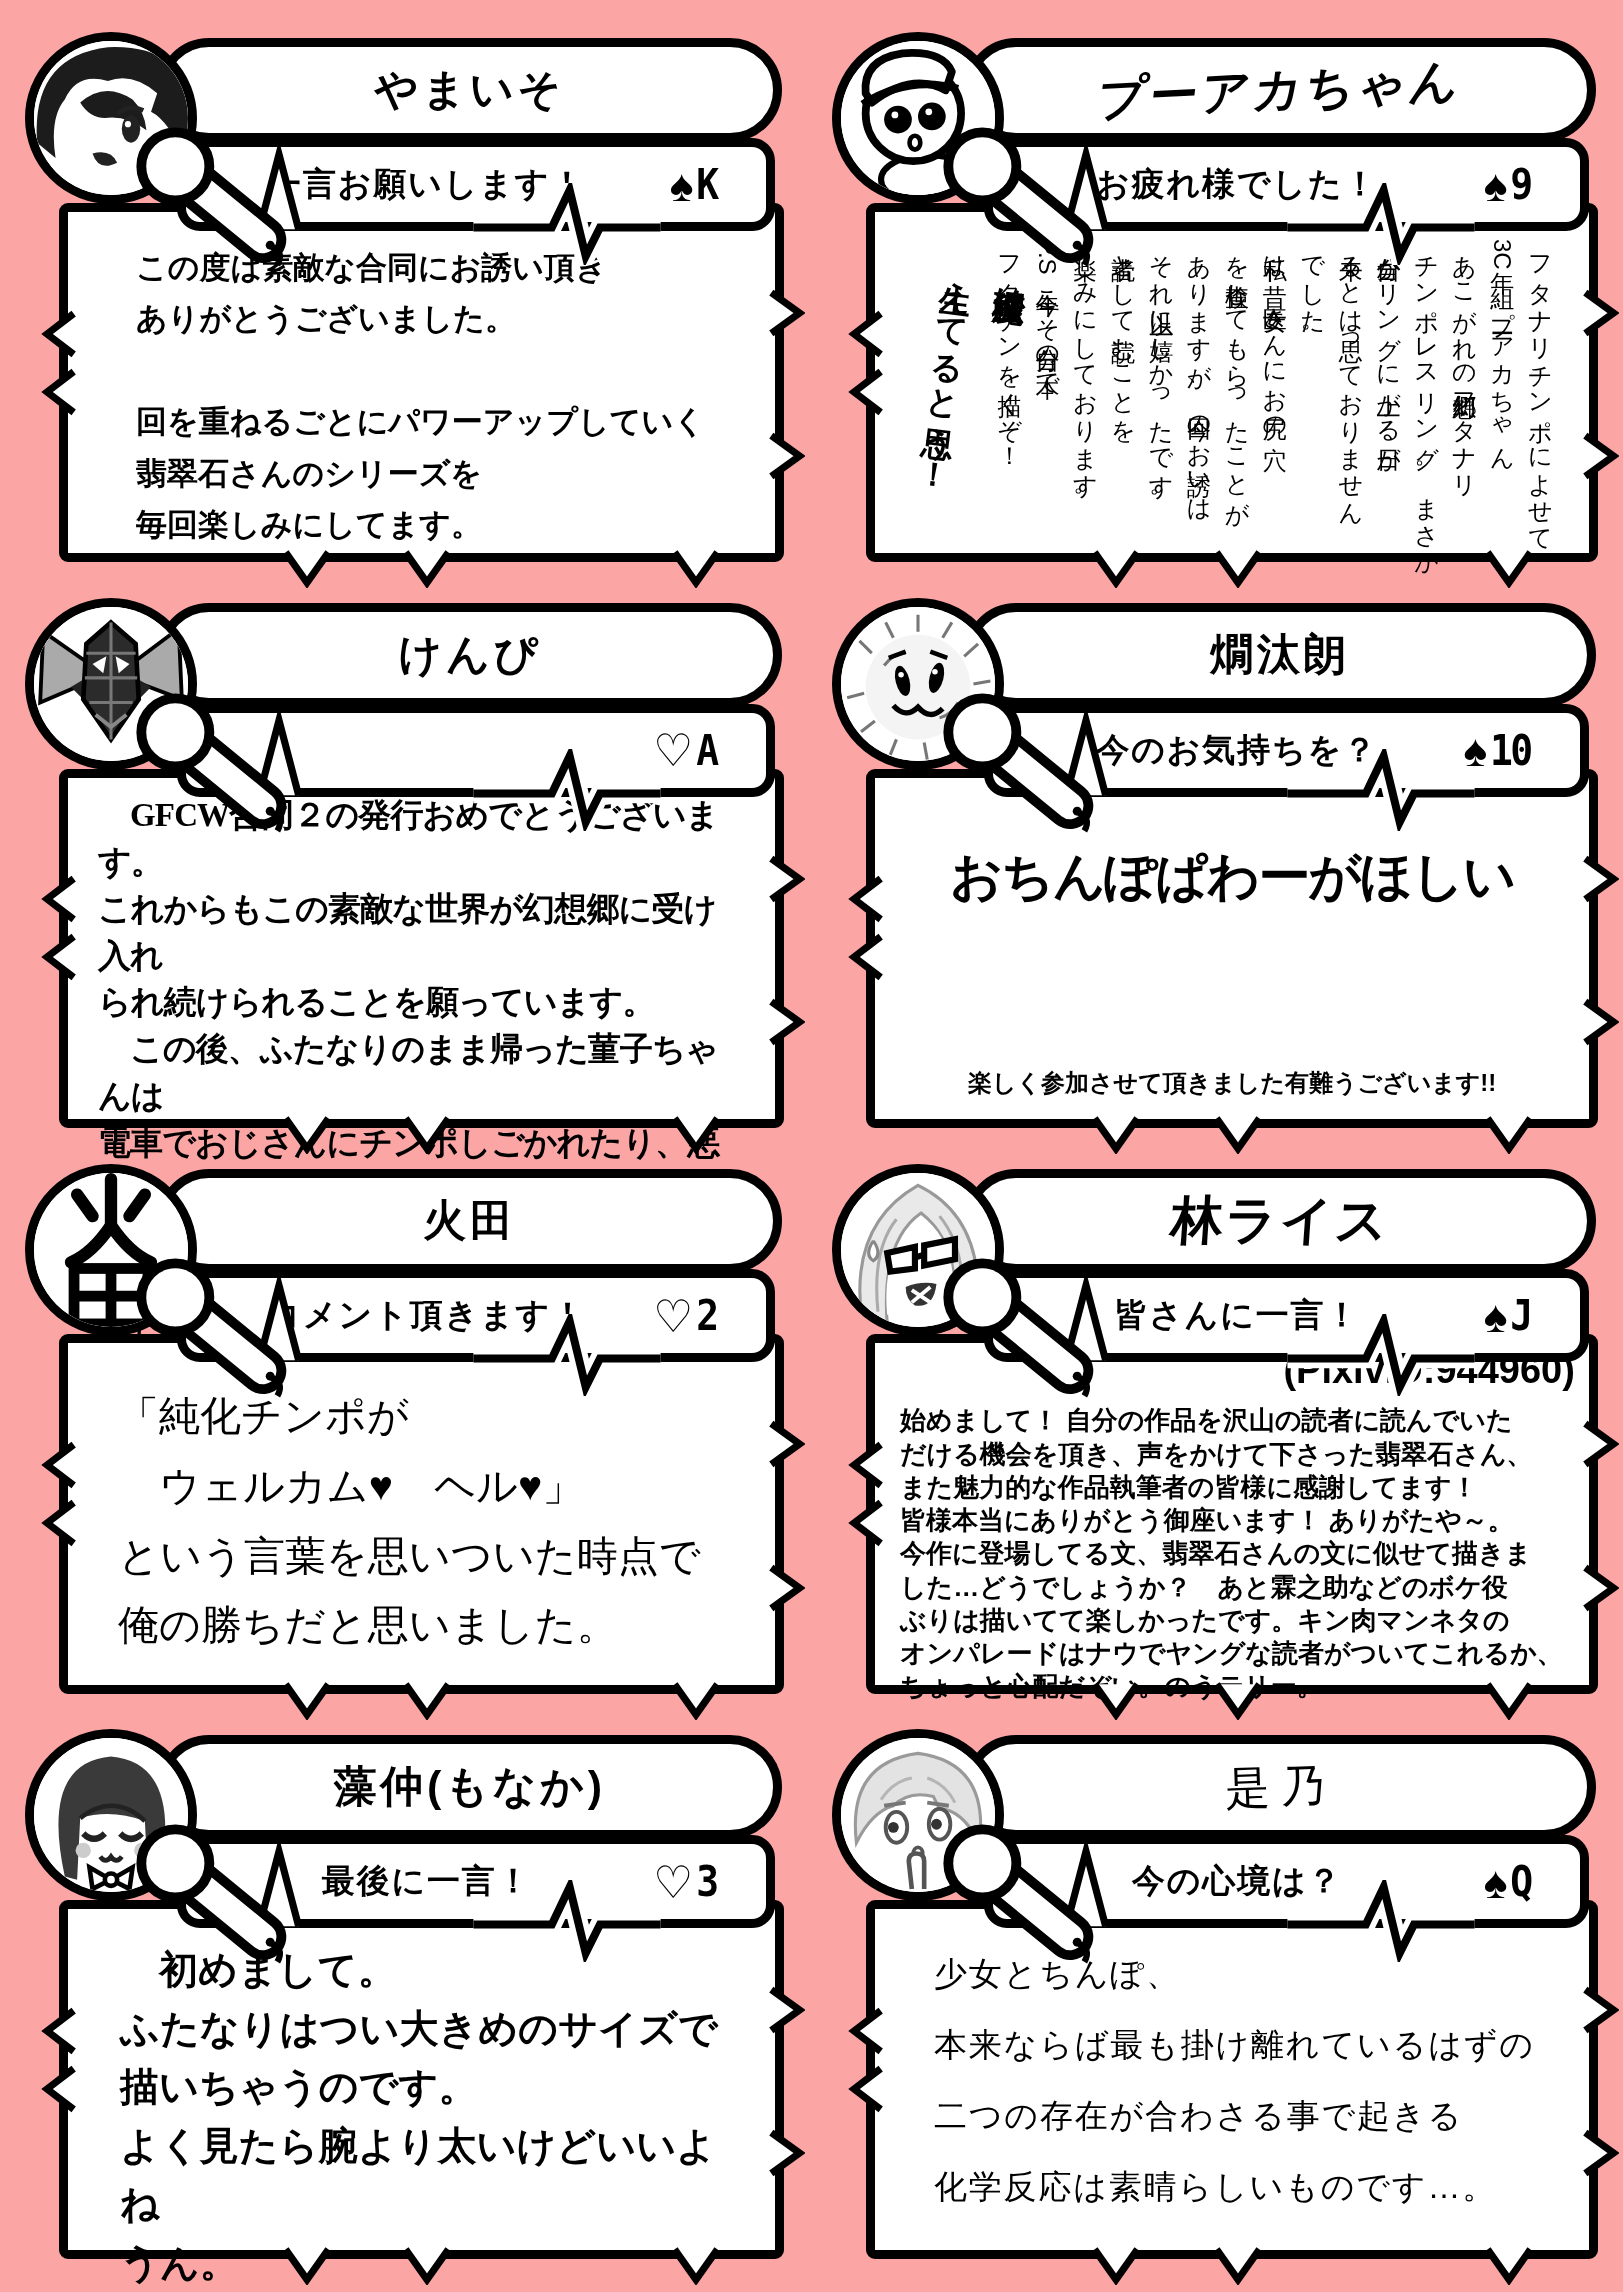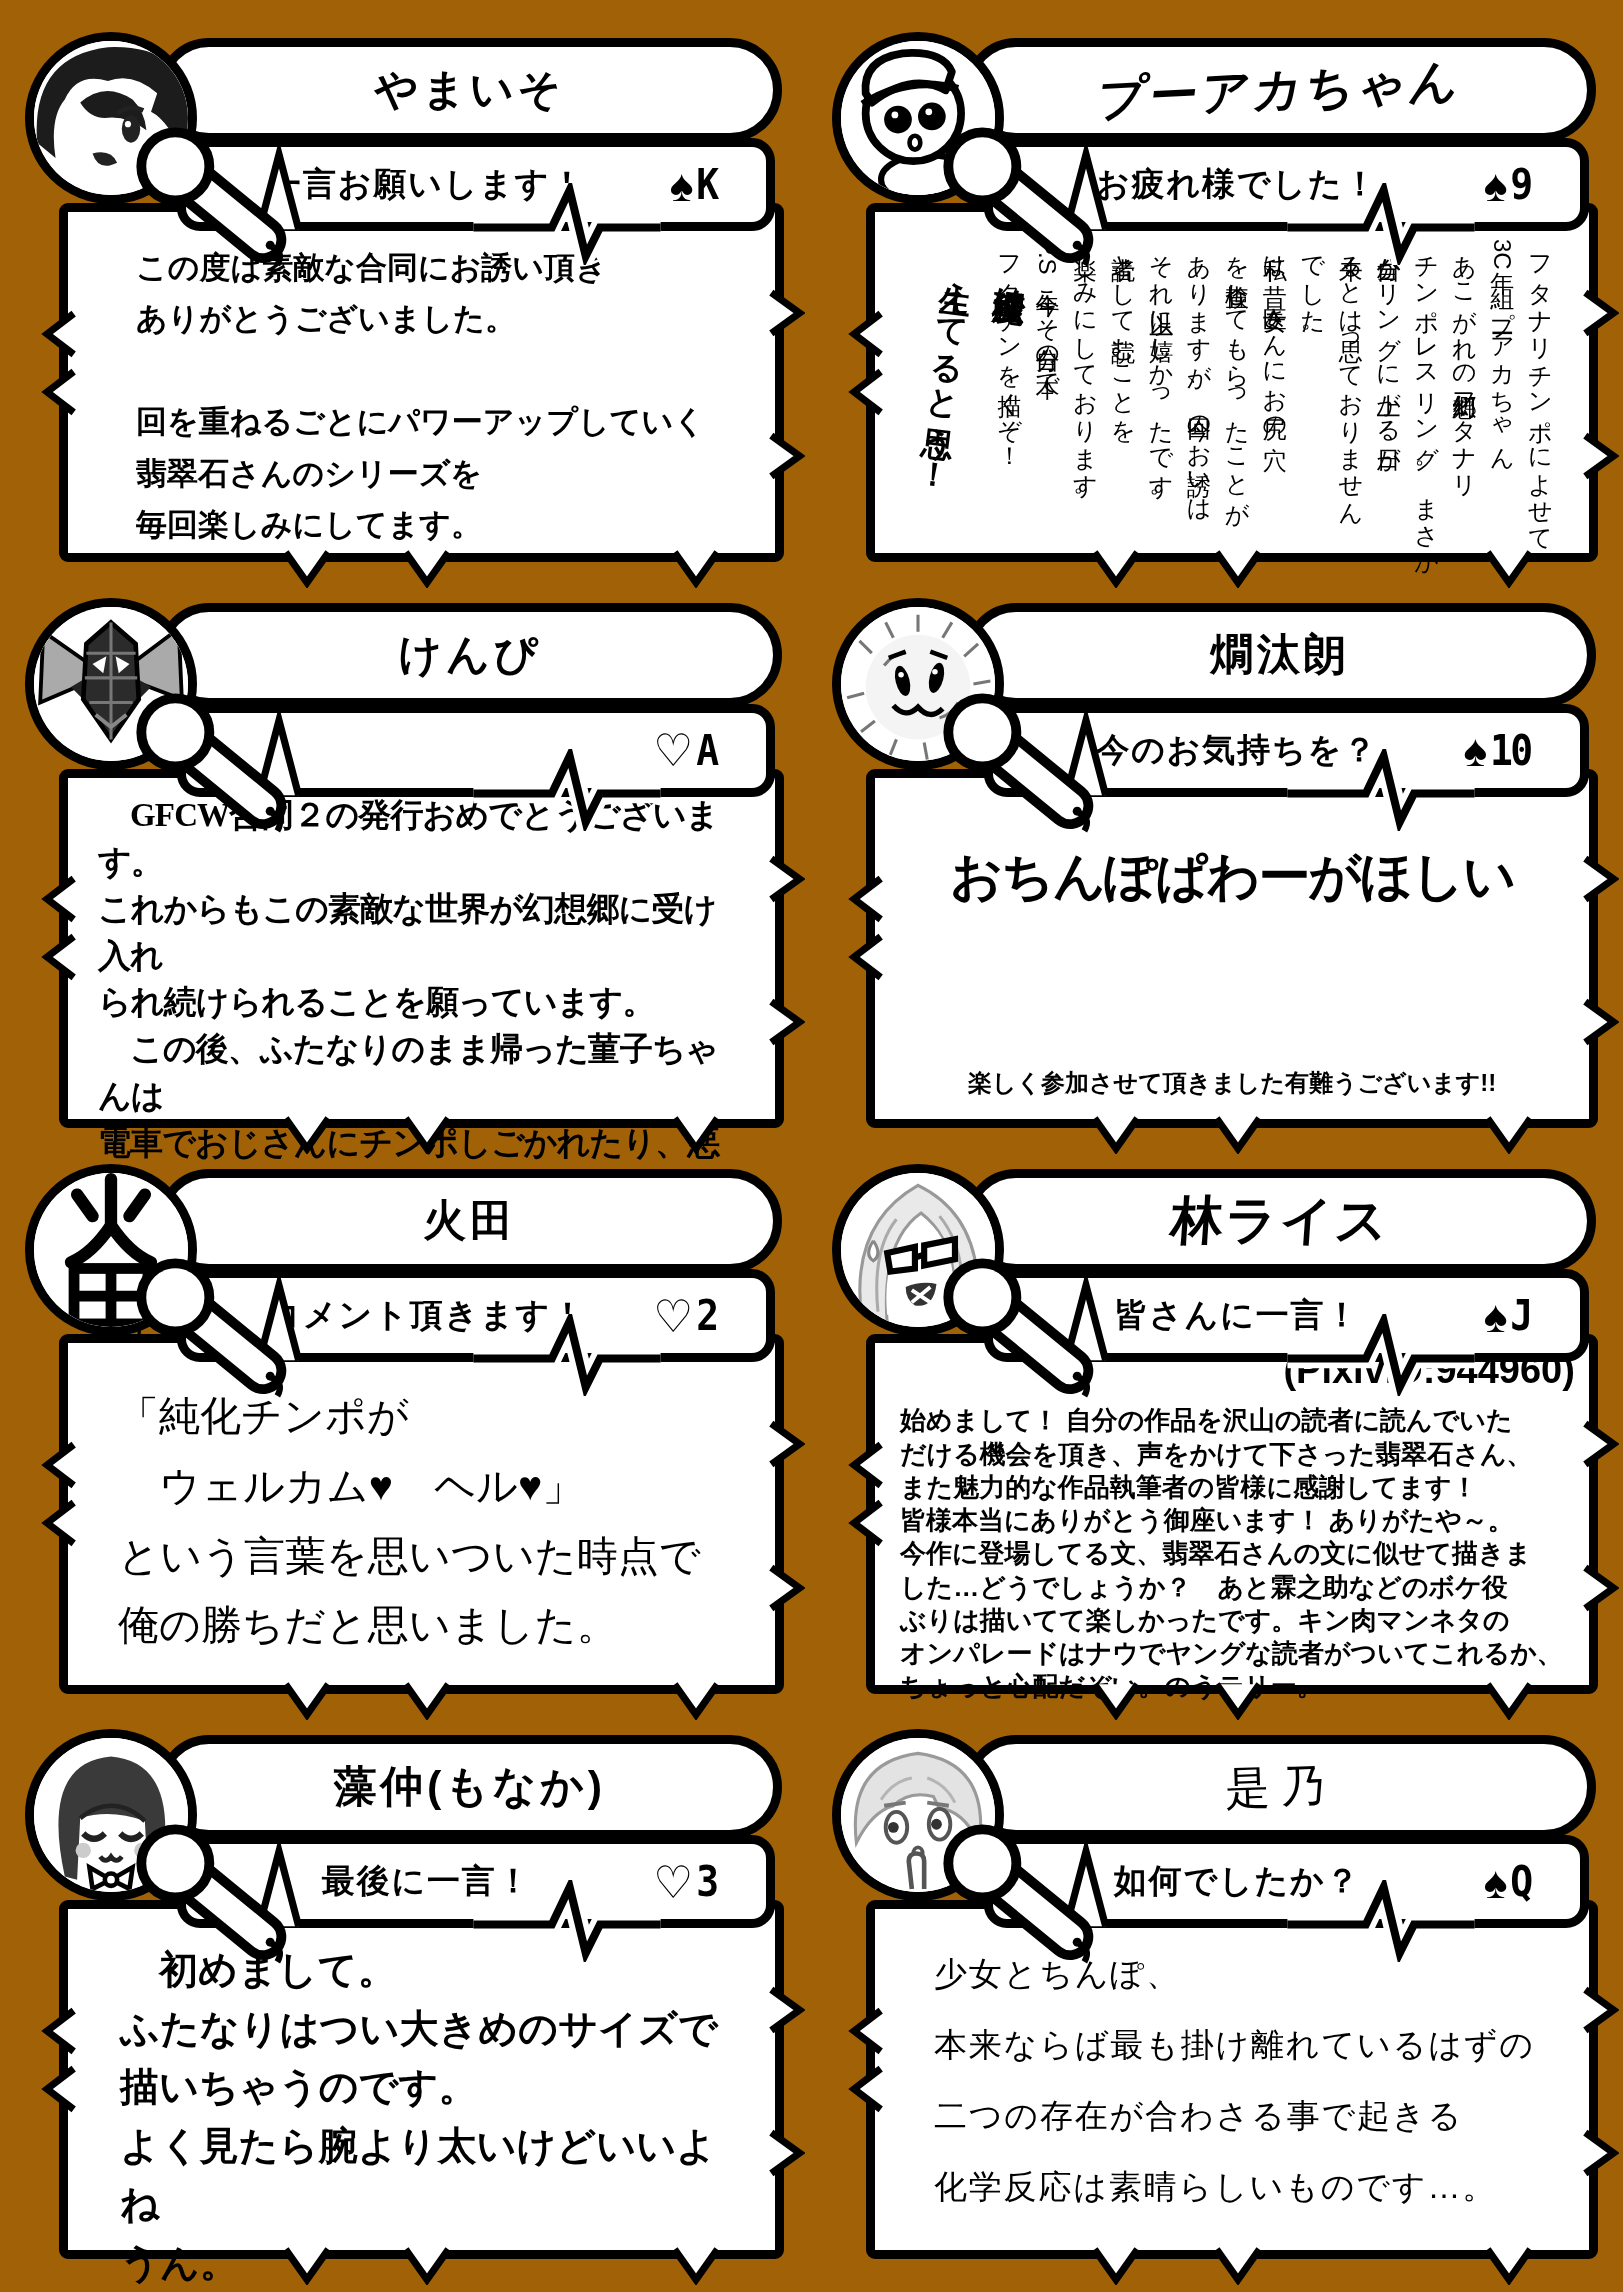--- a/index.html
+++ b/index.html
@@ -1,21 +1,21 @@
 <!DOCTYPE html>
 <html style="font-size:14.3px"><head>
 <meta charset="utf-8">
 <style>
   html,body{margin:0;padding:0;background:#fff;}
   body{width:1624px;height:2293px;overflow:hidden;color:#000;
        font-family:"Liberation Sans", sans-serif;}
   .page{position:relative;width:1624px;height:2293px;box-sizing:border-box;
         padding:27px 23px 23px 23px;display:grid;
         grid-template-columns:763px 770px;grid-template-rows:repeat(4,1fr);
-        column-gap:44px;row-gap:19.7px;background:#a16207;}
+        column-gap:44px;row-gap:19.7px;background:#fca5a5;}
   .card{position:relative;}
 
   
   .avatar{position:absolute;top:5.4px;left:1.8px;width:154px;height:154px;
           border:9.9px solid #000;border-radius:50%;background:#fff;z-index:3;
           overflow:hidden;}
   .avatar svg{width:100%;height:100%;display:block;}
 
   
   .name-banner{position:absolute;left:134px;right:3.6px;top:10.7px;height:86px;
@@ -615,21 +615,21 @@
           <circle cx="62" cy="56" r="3.5" fill="#333"></circle>
         <path d="M28,44 l14,-2 M56,42 l14,2" stroke="#777" stroke-width="2.5" fill="none"></path>
         <ellipse cx="50" cy="75" rx="3" ry="4" fill="none" stroke="#555" stroke-width="2.5"></ellipse>
         <path d="M46,98 L44,80 q0,-5 5,-5 q5,0 5,5 L54,98" fill="#fff" stroke="#555" stroke-width="3"></path>
       </svg>
     </div>
     <div class="name-banner">
       <span class="name hand-thin">是乃</span>
     </div>
     <div class="q-banner">
-      <span class="q">如何でしたか？</span>
+      <span class="q">今の心境は？</span>
       <span class="suit-badge">
         <span class="suit">♠</span>
         <span class="rank">Q</span>
       </span>
     </div>
     <div class="bubble">
   <svg class="notch n-l1" viewBox="0 0 44 58">
           <path d="M38,6 L8,29 L38,52" fill="#fff" stroke="#000" stroke-width="8"></path>
         </svg>
   <svg class="notch n-l2" viewBox="0 0 44 58">

